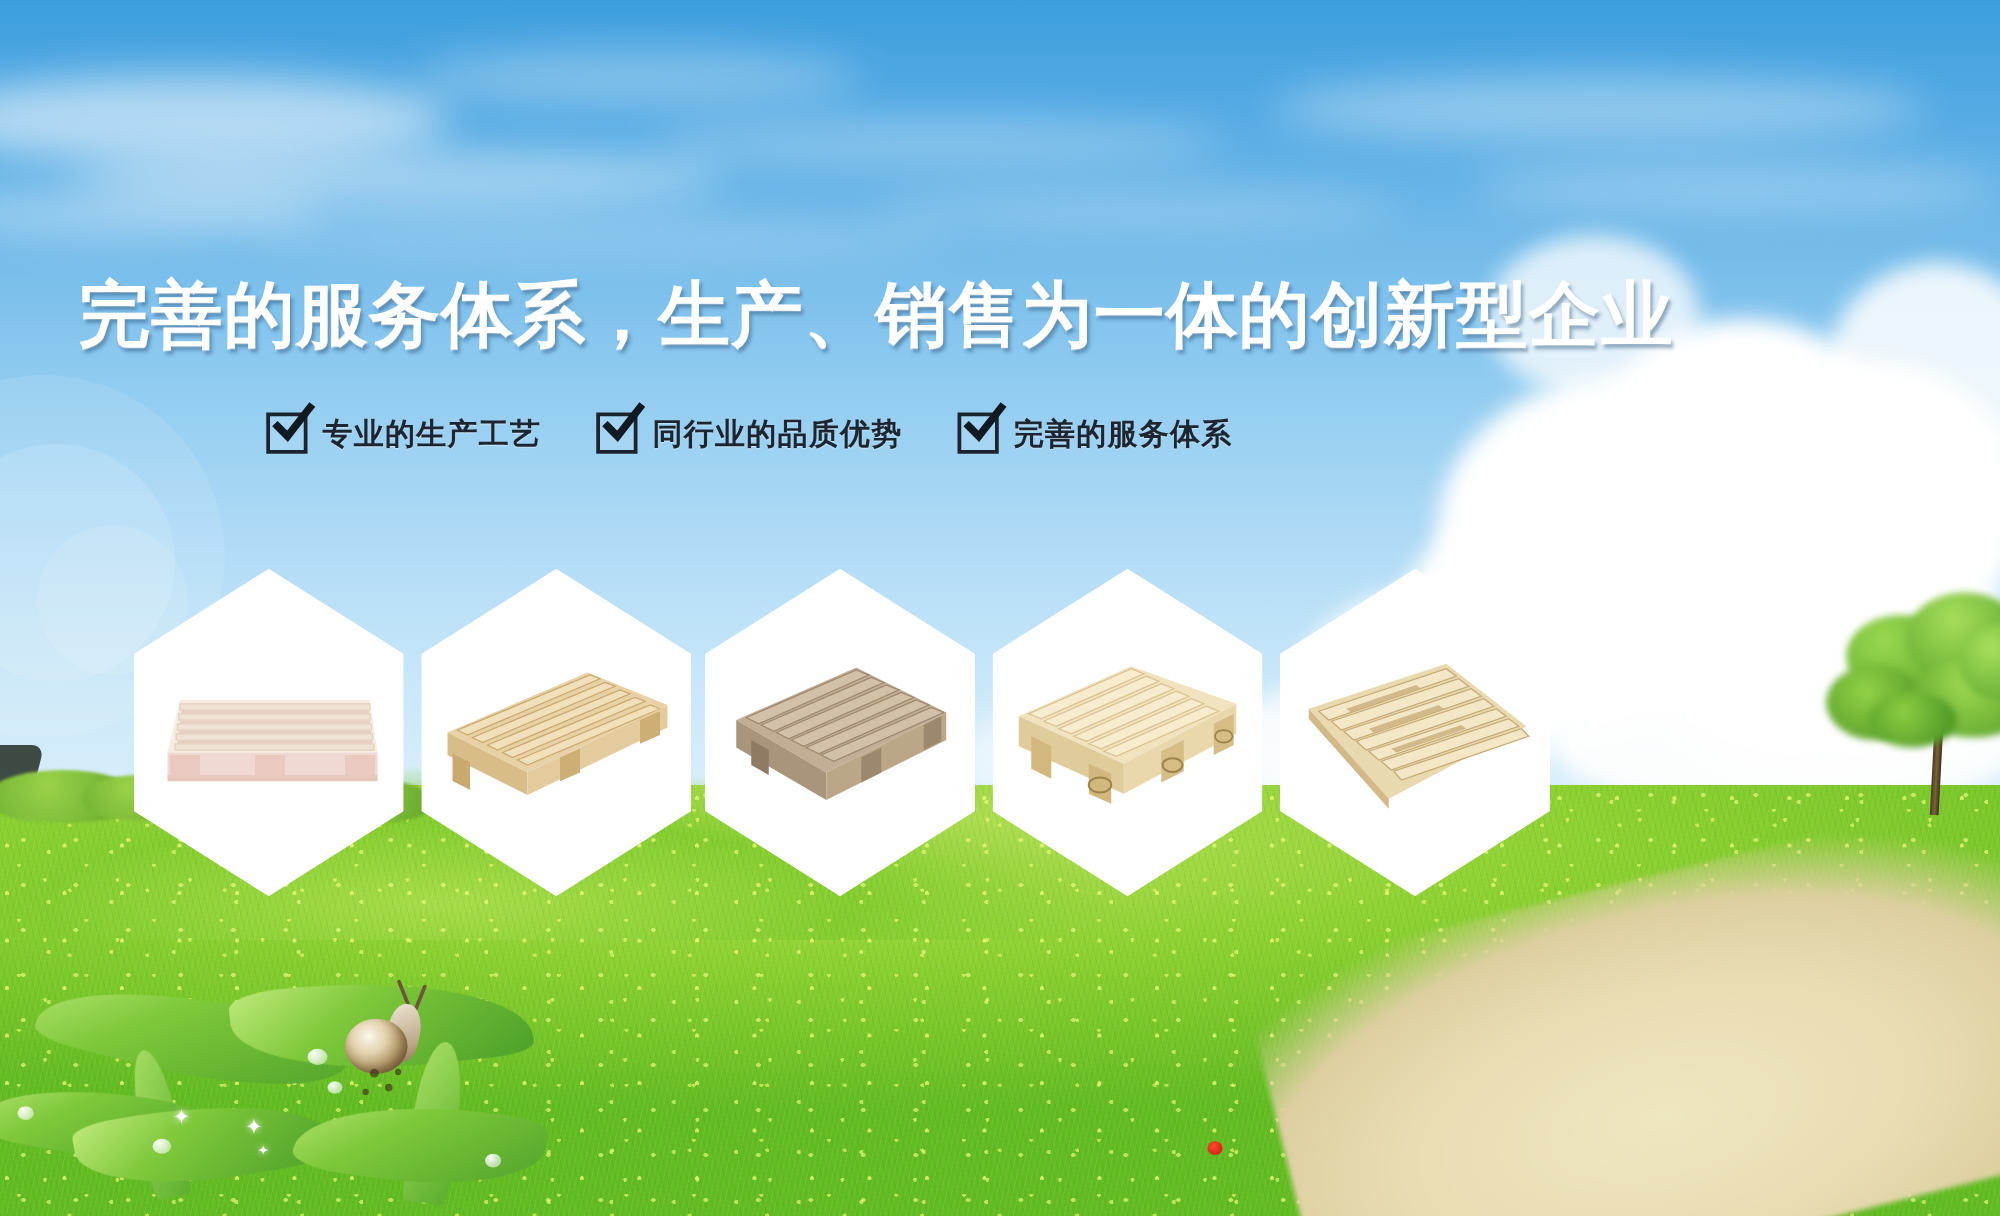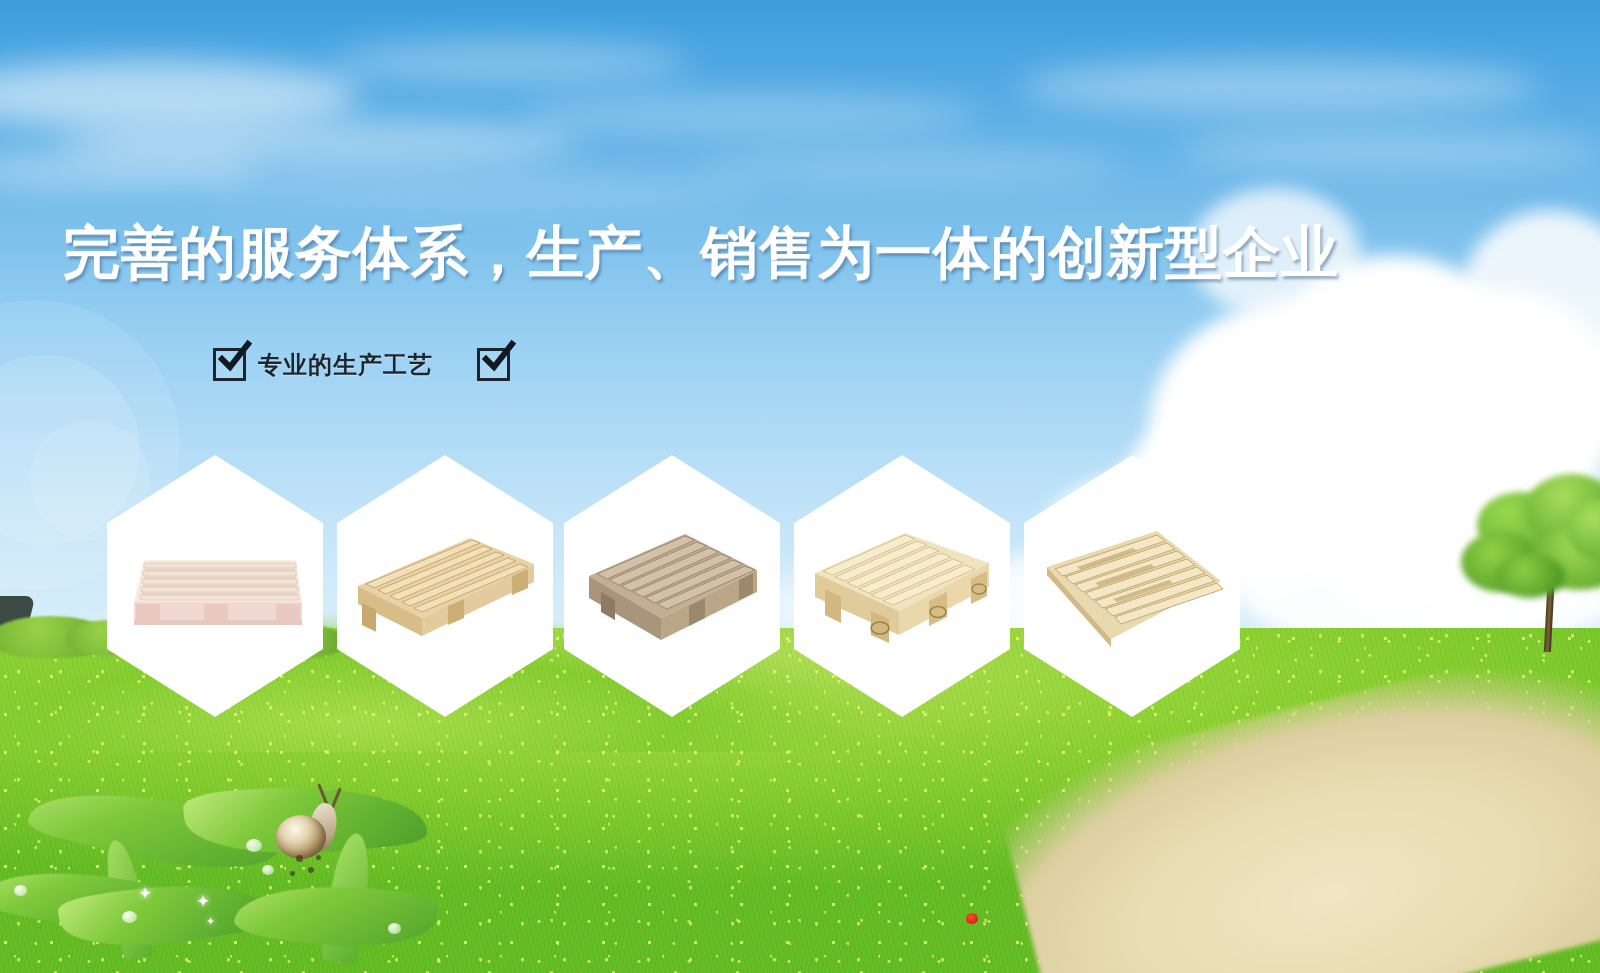--- a/index.html
+++ b/index.html
@@ -133,21 +133,21 @@
   
   .headline{
     position:absolute;left:63px;top:218px;
     font-size:57px;line-height:68px;font-weight:bold;color:#ffffff;
     letter-spacing:1px;white-space:nowrap;
     text-shadow:2px 3px 3px rgba(40,80,120,.45), 0 1px 0 rgba(255,255,255,.6);
   }
 
   
   .features{
-    position:absolute;left:213px;top:348px;
+    position:absolute;left:213px;top:330px;
     display:flex;align-items:center;gap:44px;white-space:nowrap;
   }
   .feature{display:flex;align-items:center;gap:12px;}
   .chk{
     position:relative;width:27px;height:27px;flex:0 0 auto;
     border:3px solid #1c2430;background:rgba(255,255,255,.10);
   }
   .chk svg{position:absolute;left:2px;top:-9px;width:34px;height:34px;overflow:visible;}
   .feature-label{
     font-size:24px;font-weight:bold;color:#1d2630;letter-spacing:1px;
@@ -286,22 +286,31 @@
       </span>
       <span class="feature-label">专业的生产工艺</span>
     </div>
 
     <div class="feature">
       <span class="chk">
         <svg viewBox="0 0 34 34" aria-hidden="true">
           <path d="M4 17 L12 25 L30 2" fill="none" stroke="#111a22" stroke-width="6" stroke-linecap="square" stroke-linejoin="miter"></path>
         </svg>
       </span>
-    </div>
-
+      <span class="feature-label">同行业的品质优势</span>
+    </div>
+
+    <div class="feature">
+      <span class="chk">
+        <svg viewBox="0 0 34 34" aria-hidden="true">
+          <path d="M4 17 L12 25 L30 2" fill="none" stroke="#111a22" stroke-width="6" stroke-linecap="square" stroke-linejoin="miter"></path>
+        </svg>
+      </span>
+      <span class="feature-label">完善的服务体系</span>
+    </div>
 
   </div>
 
   <div class="hexes">
 
     <div class="hex" style="left:107px;top:455px;">
       <div class="hex-inner">
         <svg width="178" height="112" viewBox="0 0 178 112">
           <g>
             <polygon points="8,72 18,30 170,30 176,72" fill="#f6ece2"></polygon>

